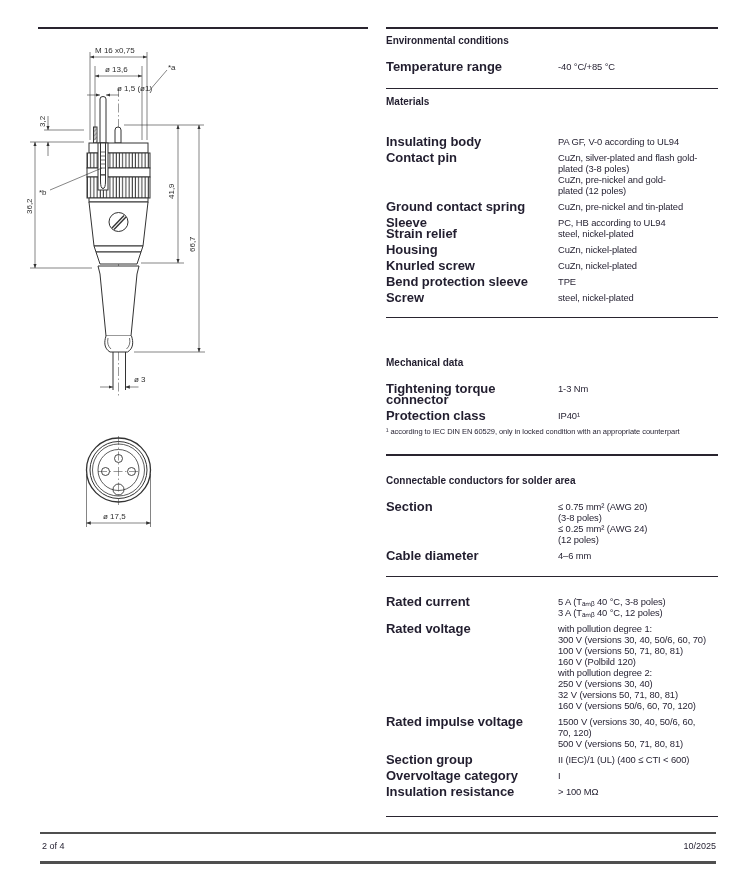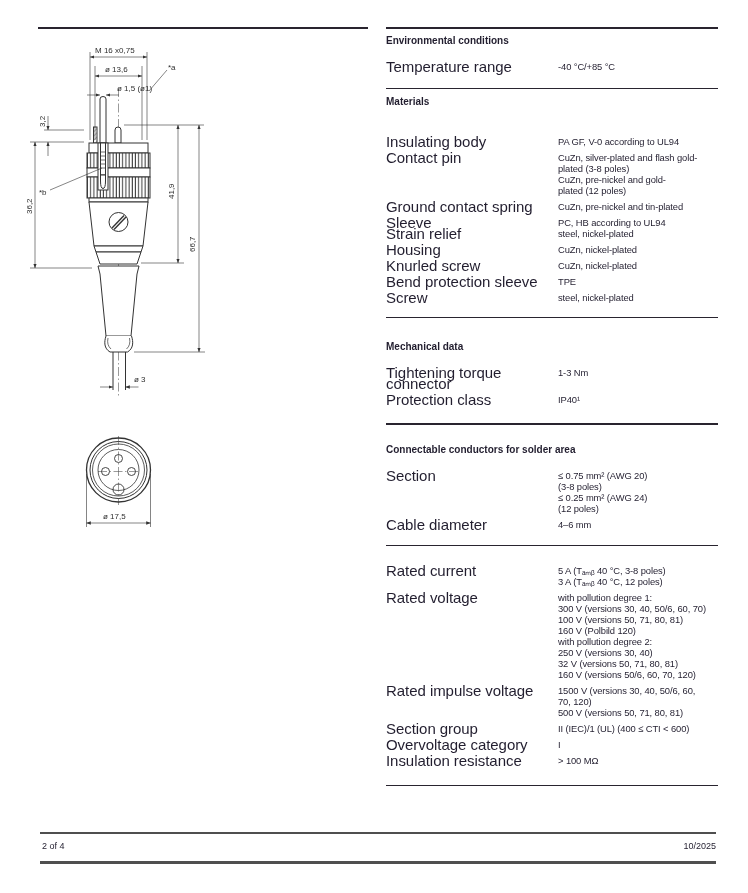--- a/index.html
+++ b/index.html
@@ -7,21 +7,21 @@
     position:relative;width:748px;height:893px;background:#ffffff;
     font-family:"Liberation Sans",sans-serif;color:#221e2f;overflow:hidden;
   }
   .rule-top-left{position:absolute;left:38px;top:27px;width:330px;height:2px;background:#29242f;}
   .col{position:absolute;left:386px;top:0;width:332px;display:flex;flex-direction:column;}
   .section{display:flex;flex-direction:column;}
   .rule{height:1.2px;background:#29242f;}
   .rule.thick{height:2px;}
   .h{font-size:10px;font-weight:bold;line-height:12px;}
   .row{display:flex;}
-  .lbl{width:172px;flex:0 0 172px;font-size:15px;line-height:11px;letter-spacing:-0.05px;}
+  .lbl{width:172px;flex:0 0 172px;font-size:13px;line-height:11px;letter-spacing:-0.05px;font-weight:bold;}
   .val{flex:1;font-size:9.4px;line-height:11px;letter-spacing:-0.1px;white-space:pre;}
   .footnote{font-size:7.5px;line-height:9px;white-space:nowrap;letter-spacing:-0.05px;}
   .footer{position:absolute;left:40px;top:832px;width:676px;height:34px;}
   .footer .f-rule-top{position:absolute;left:0;top:0;width:100%;height:2px;background:#4f4f4f;}
   .footer .f-rule-bottom{position:absolute;left:0;top:29px;width:100%;height:2.5px;background:#4f4f4f;}
   .footer .f-left{position:absolute;left:2px;top:9px;font-size:9px;}
   .footer .f-right{position:absolute;right:0;top:9px;font-size:9px;}
   svg text{font-family:"Liberation Sans",sans-serif;font-size:8px;fill:#2e2e2e;}
 </style>
 </head>
@@ -207,29 +207,30 @@
         <div class="val">TPE</div>
       </div>
       <div class="row" style="margin-top:5px">
         <div class="lbl">Screw</div>
         <div class="val">steel, nickel-plated</div>
       </div>
       <div class="rule" style="margin-top:14px"></div>
     </div>
 
     <div class="section">
-      <div class="h" style="margin-top:23px">Mechanical data</div>
+      <div class="h" style="margin-top:39px">Mechanical data</div>
       <div class="row" style="margin-top:14px">
         <div class="lbl">Tightening torque connector</div>
         <div class="val">1-3 Nm</div>
       </div>
       <div class="row" style="margin-top:5px">
         <div class="lbl">Protection class</div>
         <div class="val">IP40¹</div>
       </div>
+      <div class="footnote" style="margin-top:6px">¹ according to IEC DIN EN 60529, only in locked condition with an appropriate counterpart</div>
       <div class="rule" style="margin-top:18px"></div>
     </div>
 
     <div class="section">
       <div class="h" style="margin-top:19px">Connectable conductors for solder area</div>
       <div class="row" style="margin-top:14px">
         <div class="lbl">Section</div>
         <div class="val">≤ 0.75 mm² (AWG 20)
 (3-8 poles)
 ≤ 0.25 mm² (AWG 24)

